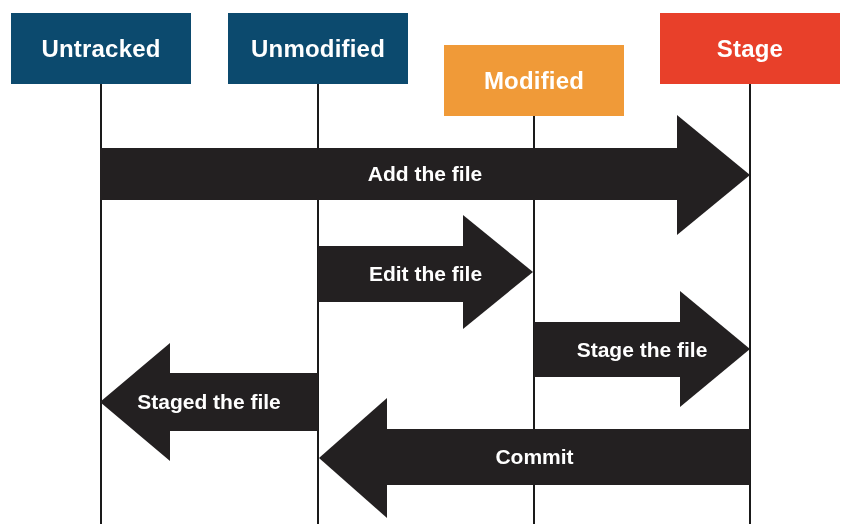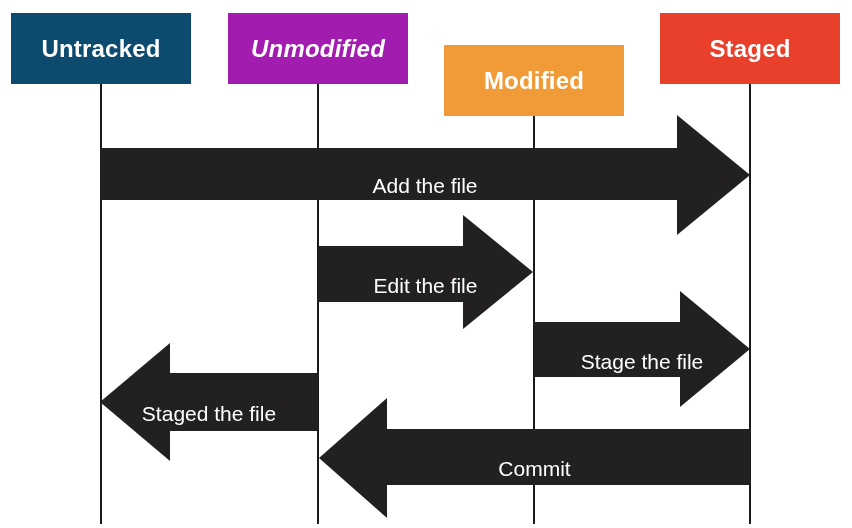--- a/index.html
+++ b/index.html
@@ -56,24 +56,23 @@
     width: 0;
     height: 0;
   }
   .arrow .arrow-label {
     position: absolute;
     left: 0;
     width: 100%;
     text-align: center;
     color: #ffffff;
     font-size: 21px;
-    font-weight: normal;
+    font-weight: bold;
     white-space: nowrap;
     z-index: 4;
-    margin-top: 12px;
   }
 
   
   #arrow-add { left: 100px; top: 115px; width: 650px; height: 120px; }
   #arrow-add .shaft { left: 0; top: 33px; width: 577px; height: 52px; }
   #arrow-add .head  {
     left: 577px; top: 0;
     border-top: 60px solid transparent;
     border-bottom: 60px solid transparent;
     border-left: 73px solid #232021;
@@ -125,28 +124,28 @@
   #arrow-commit .arrow-label { top: 31px; height: 56px; line-height: 56px; }
 </style>
 </head>
 <body>
 
 <div class="diagram">
 
   <div class="state-box" id="box-untracked" style="background-color: #0c4a6e;">
     <span class="state-label">Untracked</span>
   </div>
-  <div class="state-box" id="box-unmodified" style="background-color: #a21caf; font-style: italic;">
+  <div class="state-box" id="box-unmodified" style="background-color: #0c4a6e;">
     <span class="state-label">Unmodified</span>
   </div>
   <div class="state-box" id="box-modified" style="background-color: rgb(240, 154, 56);">
     <span class="state-label">Modified</span>
   </div>
   <div class="state-box" id="box-staged" style="background-color: rgb(232, 64, 42);">
-    <span class="state-label">Staged</span>
+    <span class="state-label">Stage</span>
   </div>
 
   <div class="lifeline" id="line-untracked" style="background-color: rgb(26, 26, 26);"></div>
   <div class="lifeline" id="line-unmodified" style="background-color: rgb(26, 26, 26);"></div>
   <div class="lifeline" id="line-modified" style="background-color: rgb(26, 26, 26);"></div>
   <div class="lifeline" id="line-staged" style="background-color: rgb(26, 26, 26);"></div>
 
   <div class="arrow" id="arrow-add">
     <div class="shaft" style="background-color: rgb(35, 32, 33);"></div>
     <div class="head" style="border-left-color: rgb(35, 32, 33); border-right-color: rgb(35, 32, 33);"></div>

